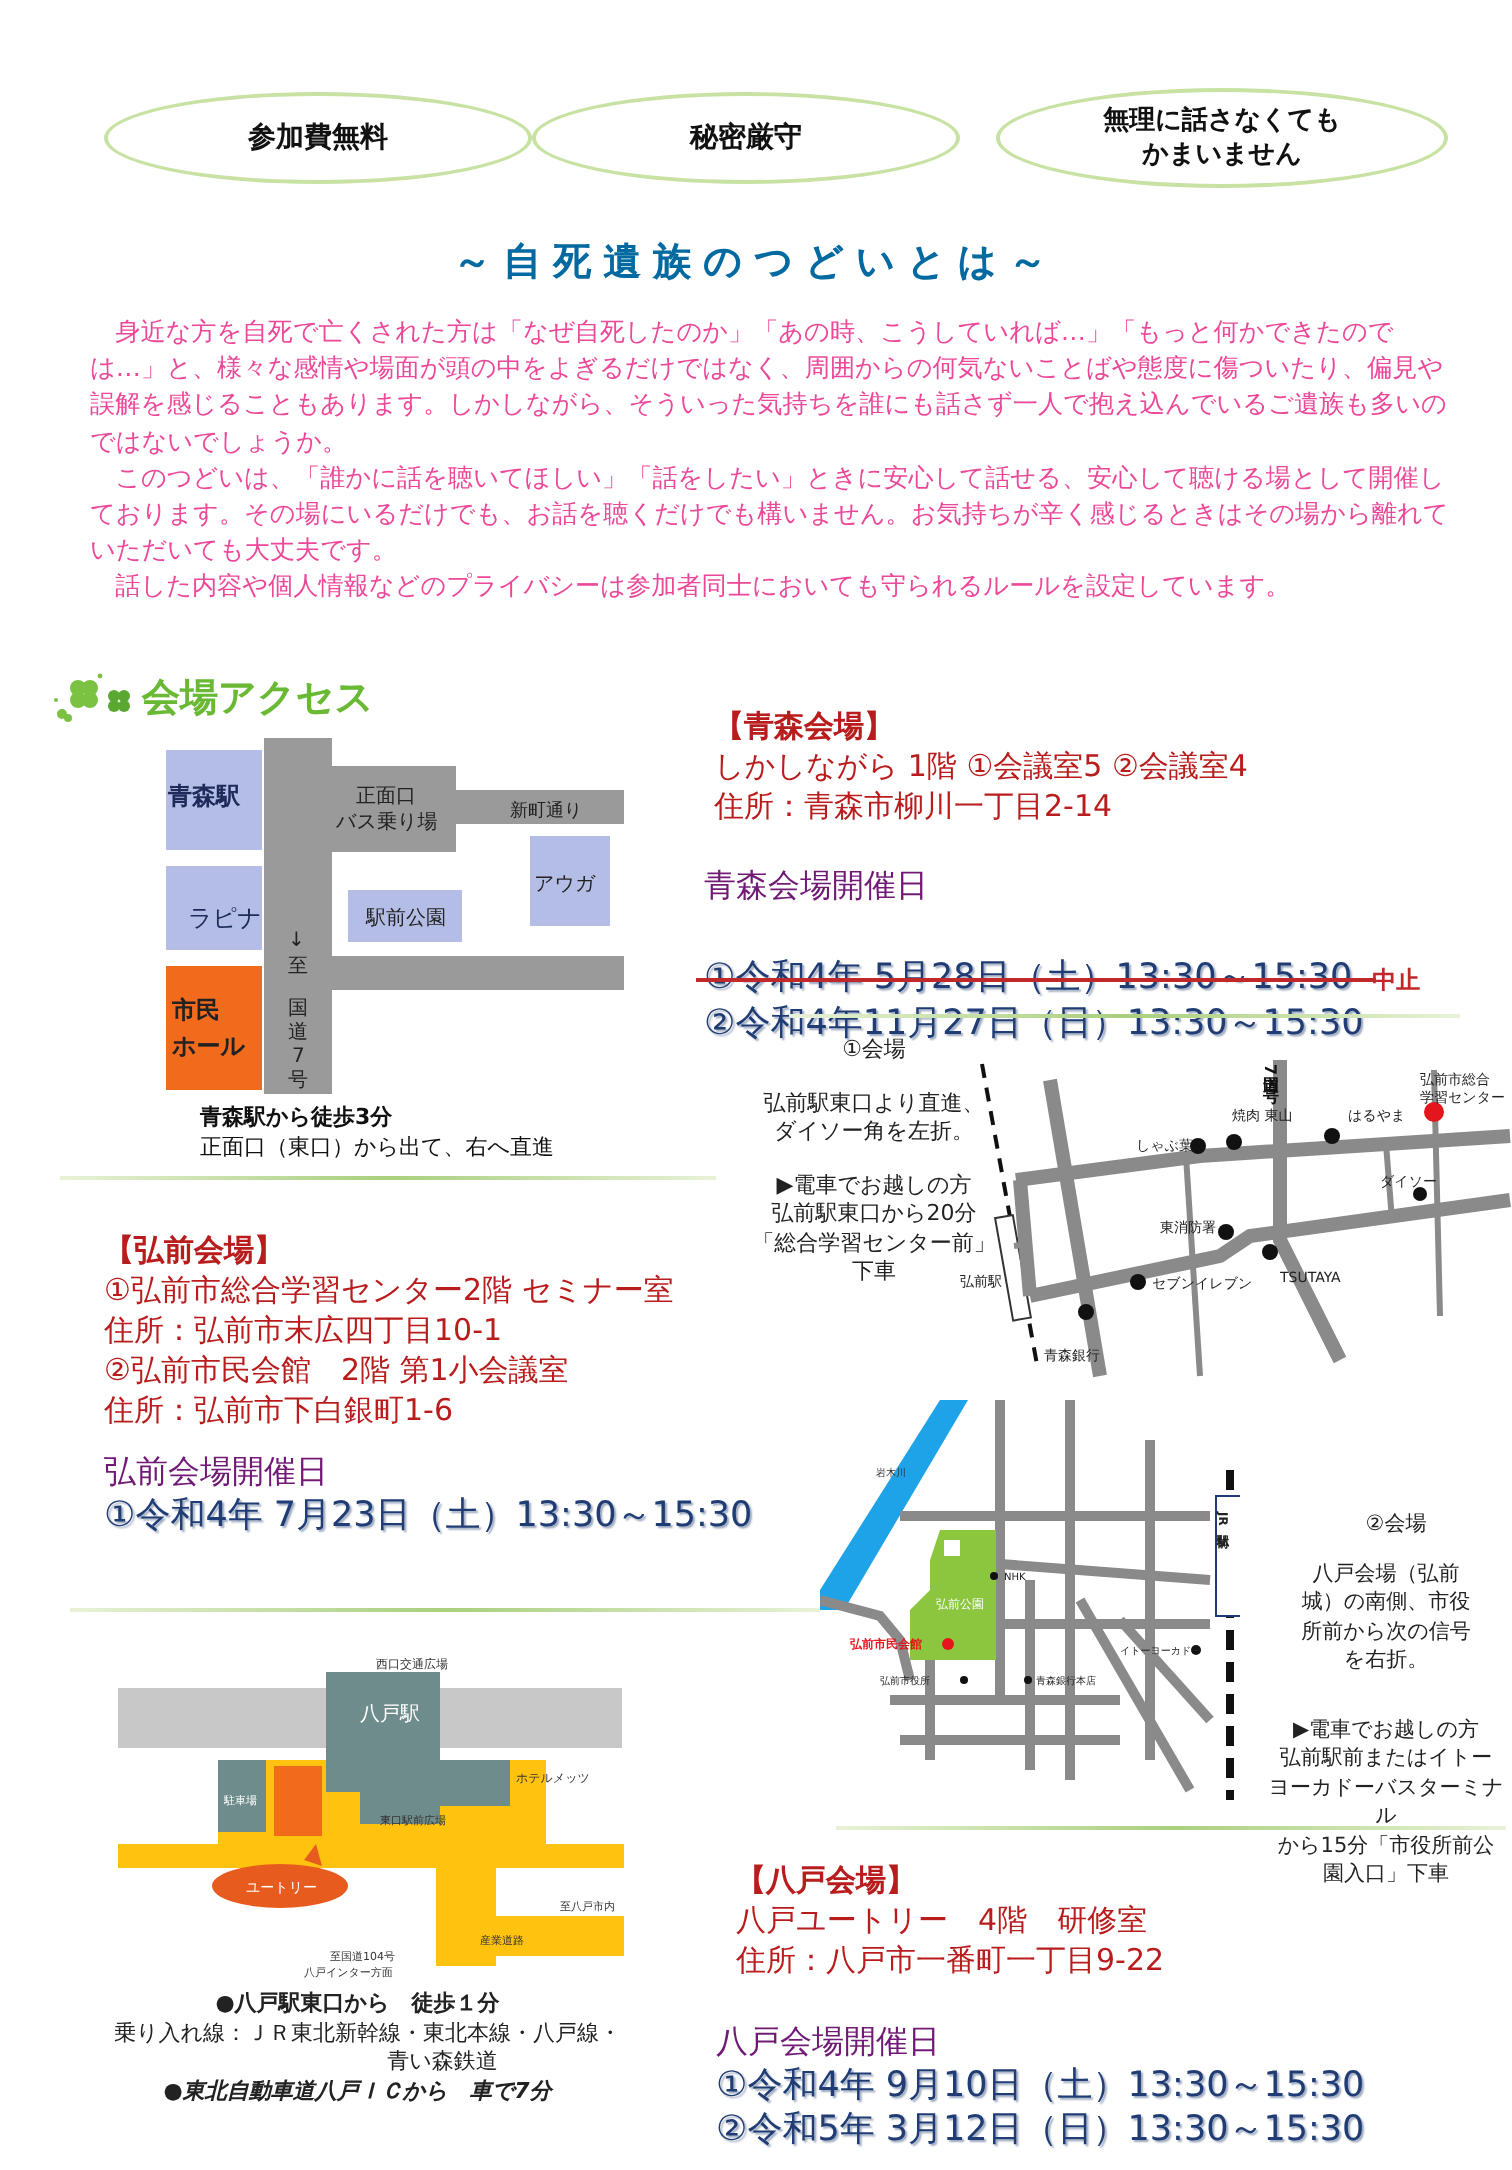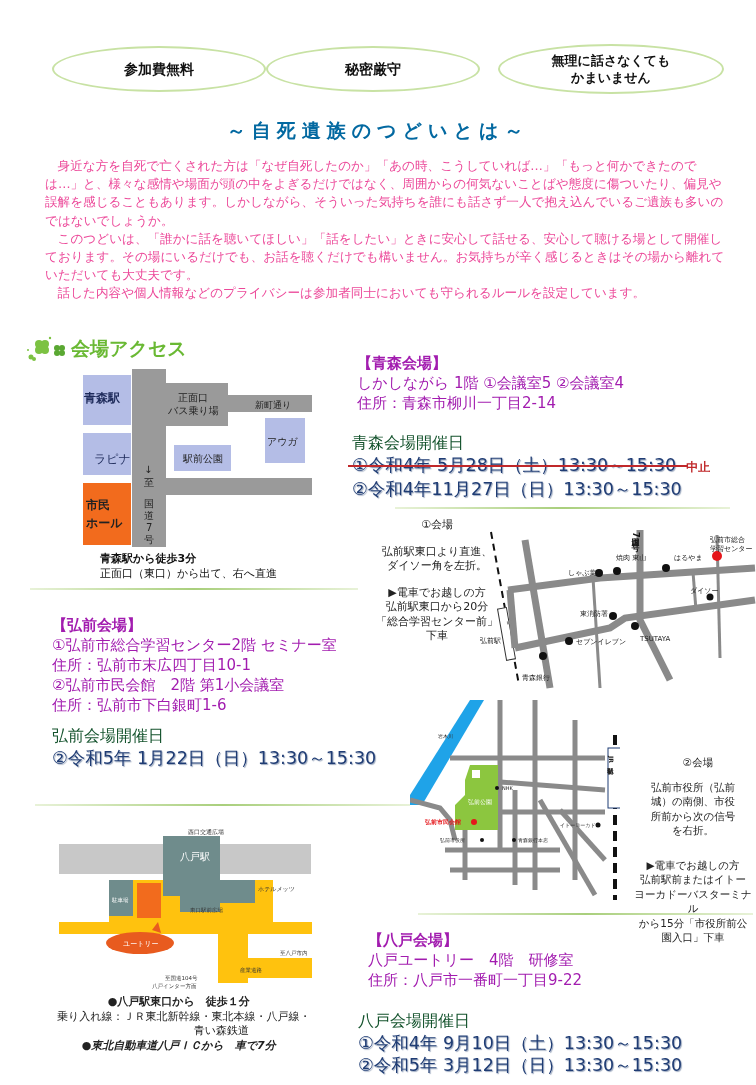--- a/index.html
+++ b/index.html
@@ -10,26 +10,26 @@
           display:flex; align-items:center; justify-content:center; text-align:center;
           font-weight:bold; font-size:14px; color:#111; line-height:18px; background:#fff; }
   .subtitle { position:absolute; left:0; width:756px; top:118px; text-align:center;
               color:#0369a1; font-size:19px; font-weight:bold; letter-spacing:6px; }
   .intro { position:absolute; left:45px; top:157px; width:680px; font-size:12.6px;
            line-height:18.2px; color:#ec4899; }
   .intro p { margin:0; }
   .access-title { position:absolute; left:25px; top:335px; display:flex; align-items:center;
                   color:#6ab934; font-size:19px; font-weight:bold;font-family:Liberation Mono, monospace; }
   .hr { position:absolute; height:2px; background:linear-gradient(90deg,#e8f2d8,#a9cf7c,#e8f2d8); }
-  .venue { position:absolute; font-size:15px; line-height:20px; color:#a21caf; }
+  .venue { position:absolute; font-size:15px; line-height:20px; color:#b91c1c; }
   .venue .vt { font-weight:bold; }
   .dates { position:absolute; color:#1f3c74; font-size:17.5px; line-height:22px;
            text-shadow: 1px 1px 1px #9aa7bd; }
-  .dates .dh { font-size:16px; color:#14532d; text-shadow:none; }
-  .strike { position:relative; display:inline-block; }
+  .dates .dh { font-size:16px; color:#701a75; text-shadow:none; }
+  .strike { position:relative; display:inline-block;margin-top:24px; }
   .strike:after { content:""; position:absolute; left:-4px; right:-12px; top:50%; height:2px; background:#c0282a; }
   .cancel { color:#c0282a; font-size:12px; font-weight:bold; text-shadow:none; margin-left:10px; }
   .note { position:absolute; font-size:10.5px; line-height:14px; color:#222;text-align:center; }
   .maptxt { font-family:"DejaVu Sans", sans-serif; }
 </style>
 </head>
 <body>
 
 <div class="pill" style="left:52px;top:46px;width:210px;height:42px;">
   <span>参加費無料</span>
@@ -166,21 +166,21 @@
 
 <div class="venue" style="left:52px;top:615px;">
   <div class="vt">【弘前会場】</div>
   <div>①弘前市総合学習センター2階 セミナー室</div>
   <div>住所：弘前市末広四丁目10-1</div>
   <div>②弘前市民会館　2階 第1小会議室</div>
   <div>住所：弘前市下白銀町1-6</div>
 </div>
 <div class="dates" style="left:52px;top:725px;">
   <div class="dh">弘前会場開催日</div>
-  <div>②令和5年 1月22日（日）13:30～15:30</div>
+  <div>①令和4年 7月23日（土）13:30～15:30</div>
 </div>
 
 <div class="hr" style="left:35px;top:804px;width:375px;"></div>
 
 <svg class="abs" style="left:410px;top:700px;" width="210" height="205" viewBox="0 0 210 205">
   <polygon points="60,0 74,0 12,105 0,105 0,95" fill="#1fa3e8"></polygon>
   <g stroke="#8a8a8a" stroke-width="5" fill="none">
     <polyline points="0,100 30,108 40,120 45,140"></polyline>
     <line x1="40" y1="58" x2="195" y2="58"></line>
     <line x1="90" y1="82" x2="195" y2="90"></line>
@@ -208,21 +208,21 @@
   <text class="maptxt" x="58" y="104" font-size="6" fill="#fff">弘前公園</text>
   <text class="maptxt" x="92" y="90" font-size="5" fill="#222">NHK</text>
   <text class="maptxt" x="15" y="124" font-size="6" font-weight="bold" fill="#e5161b">弘前市民会館</text>
   <text class="maptxt" x="30" y="142" font-size="5" fill="#222">弘前市役所</text>
   <text class="maptxt" x="108" y="142" font-size="5" fill="#222">青森銀行本店</text>
   <text class="maptxt" x="150" y="127" font-size="5" fill="#222">イトーヨーカドー</text>
   <text class="maptxt" x="201" y="56" font-size="6" font-weight="bold" fill="#222" writing-mode="tb">JR弘前駅</text>
 </svg>
 <div class="note" style="left:630px;top:707px;width:126px;font-size:10.5px;line-height:14.5px;">
   <div style="margin-left:10px;margin-bottom:10px;margin-top:48px;">②会場</div>
-  <div>弘前市役所（弘前</div>
+  <div>八戸会場（弘前</div>
   <div>城）の南側、市役</div>
   <div>所前から次の信号</div>
   <div style="margin-bottom:20px;">を右折。</div>
   <div>▶電車でお越しの方</div>
   <div>弘前駅前またはイトー</div>
   <div>ヨーカドーバスターミナル</div>
   <div>から15分「市役所前公</div>
   <div>園入口」下車</div>
 </div>
 

